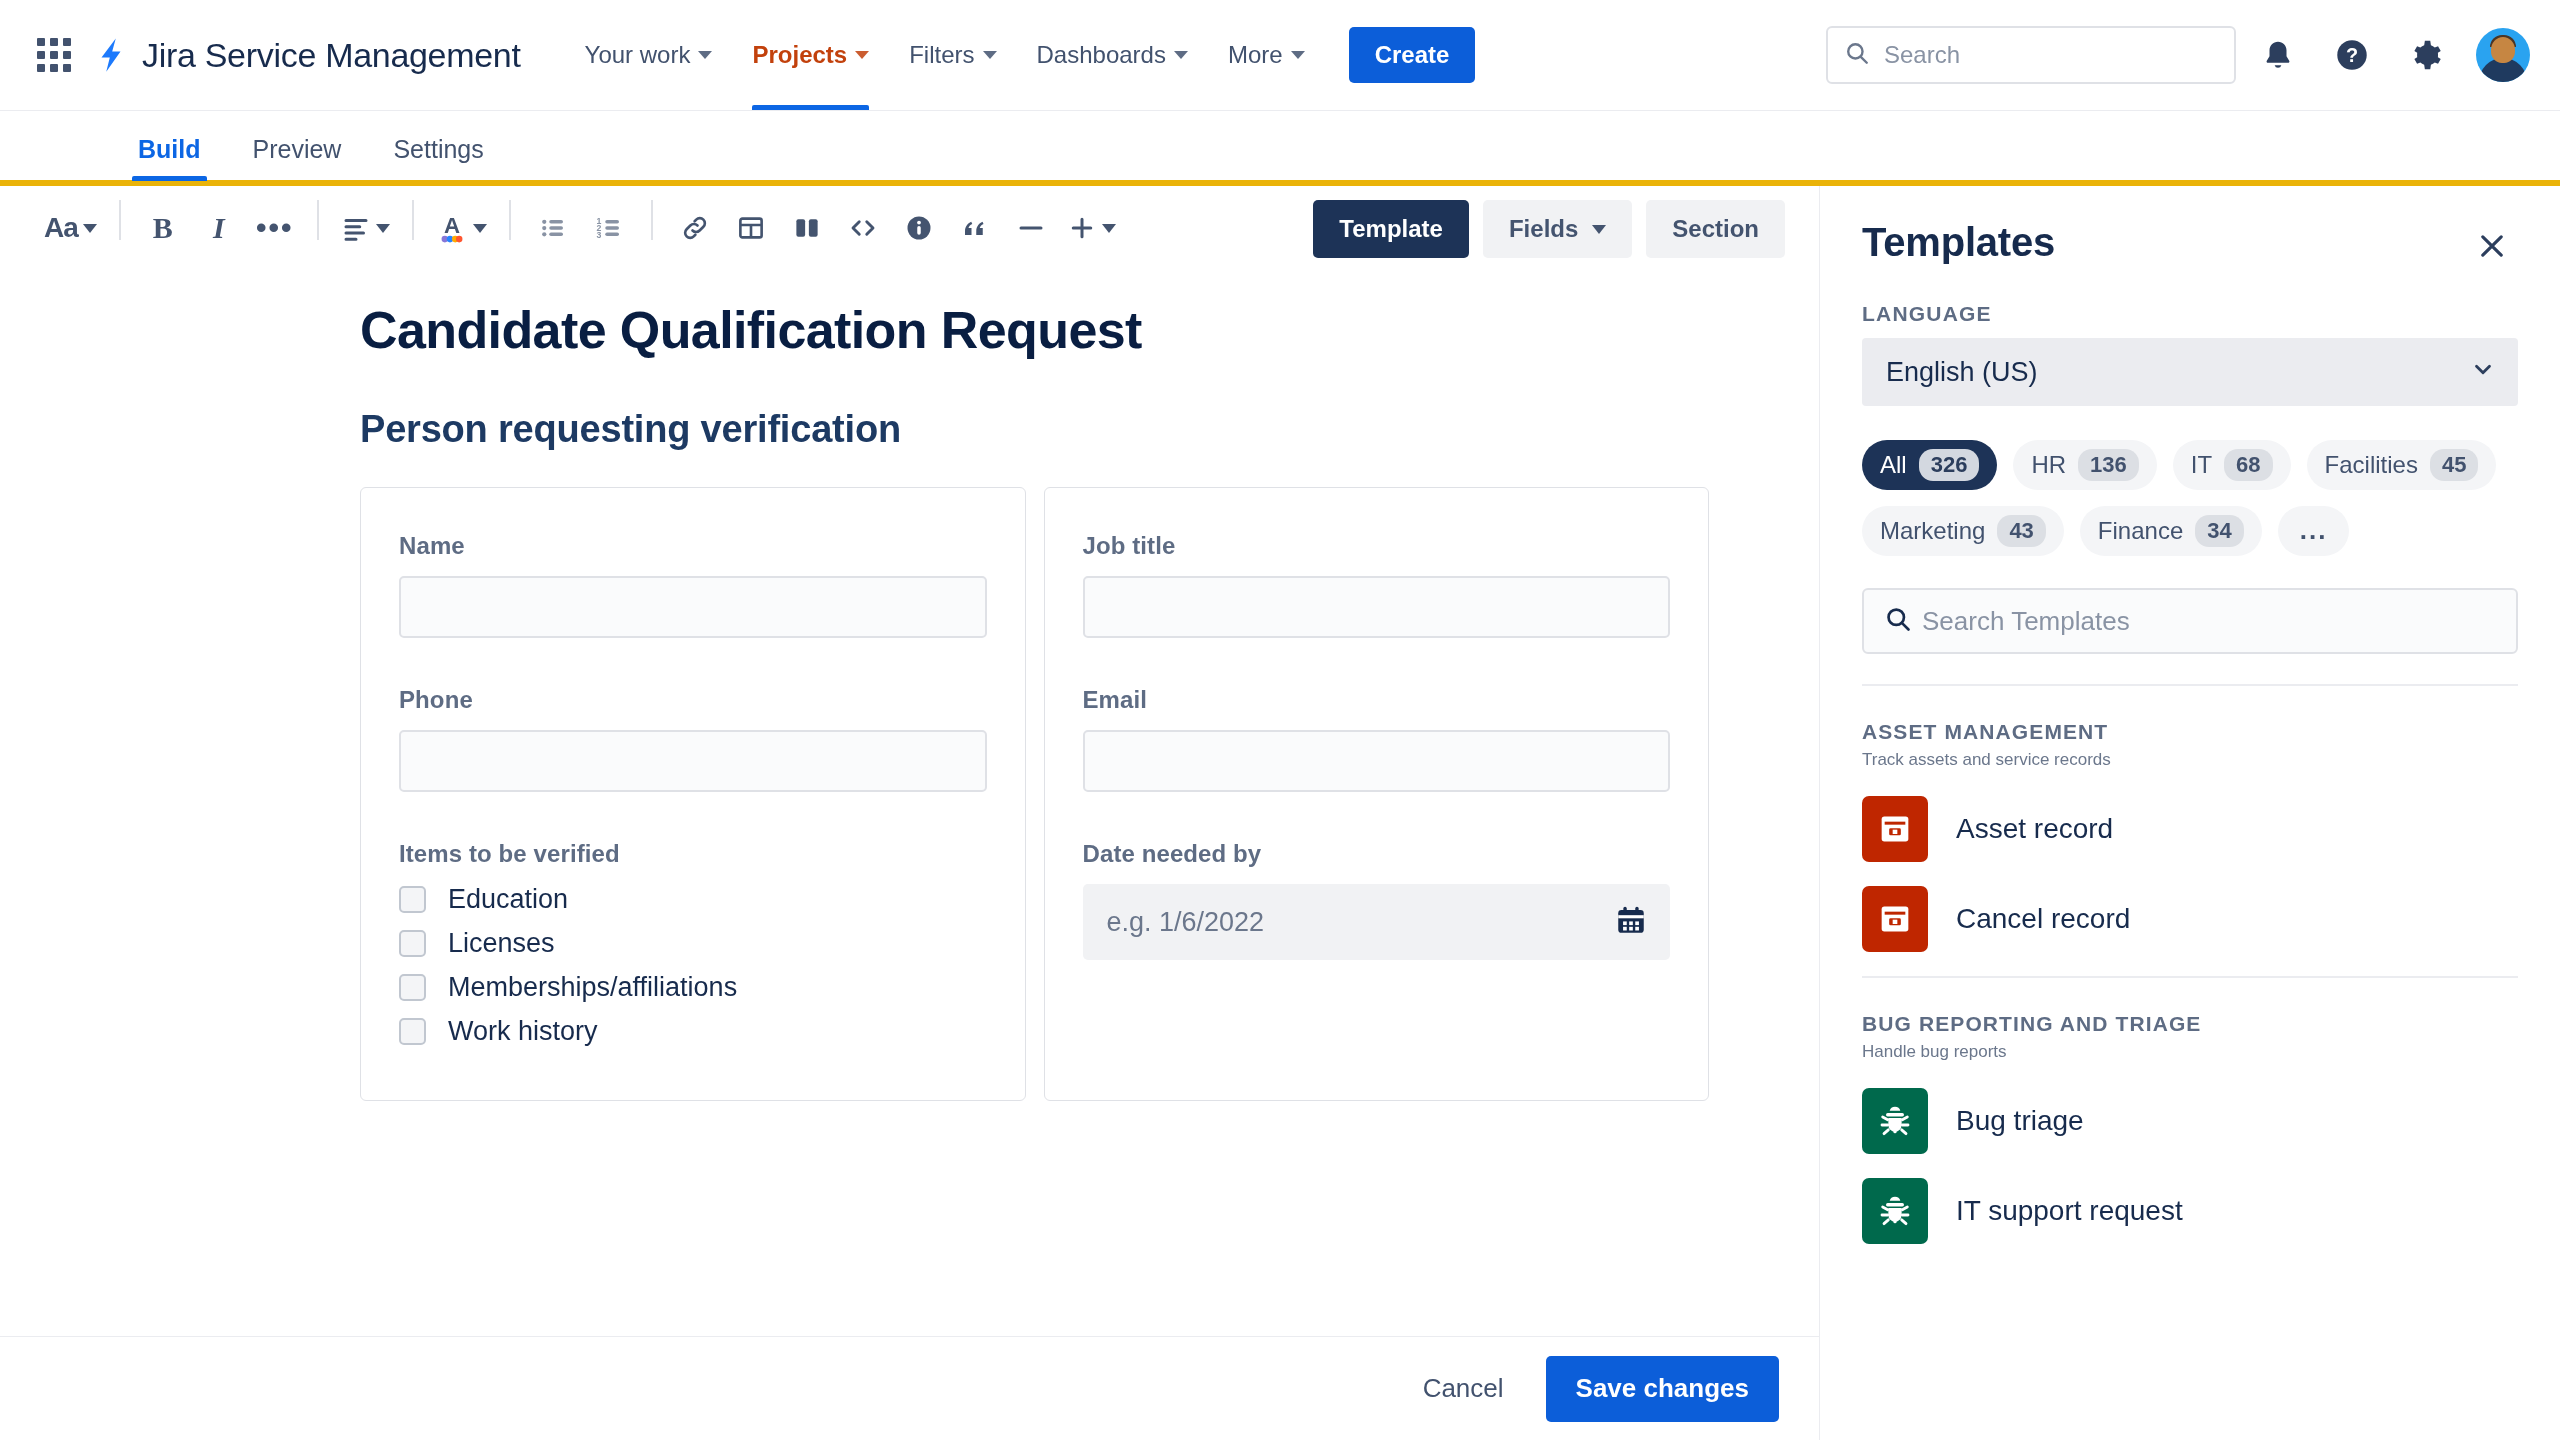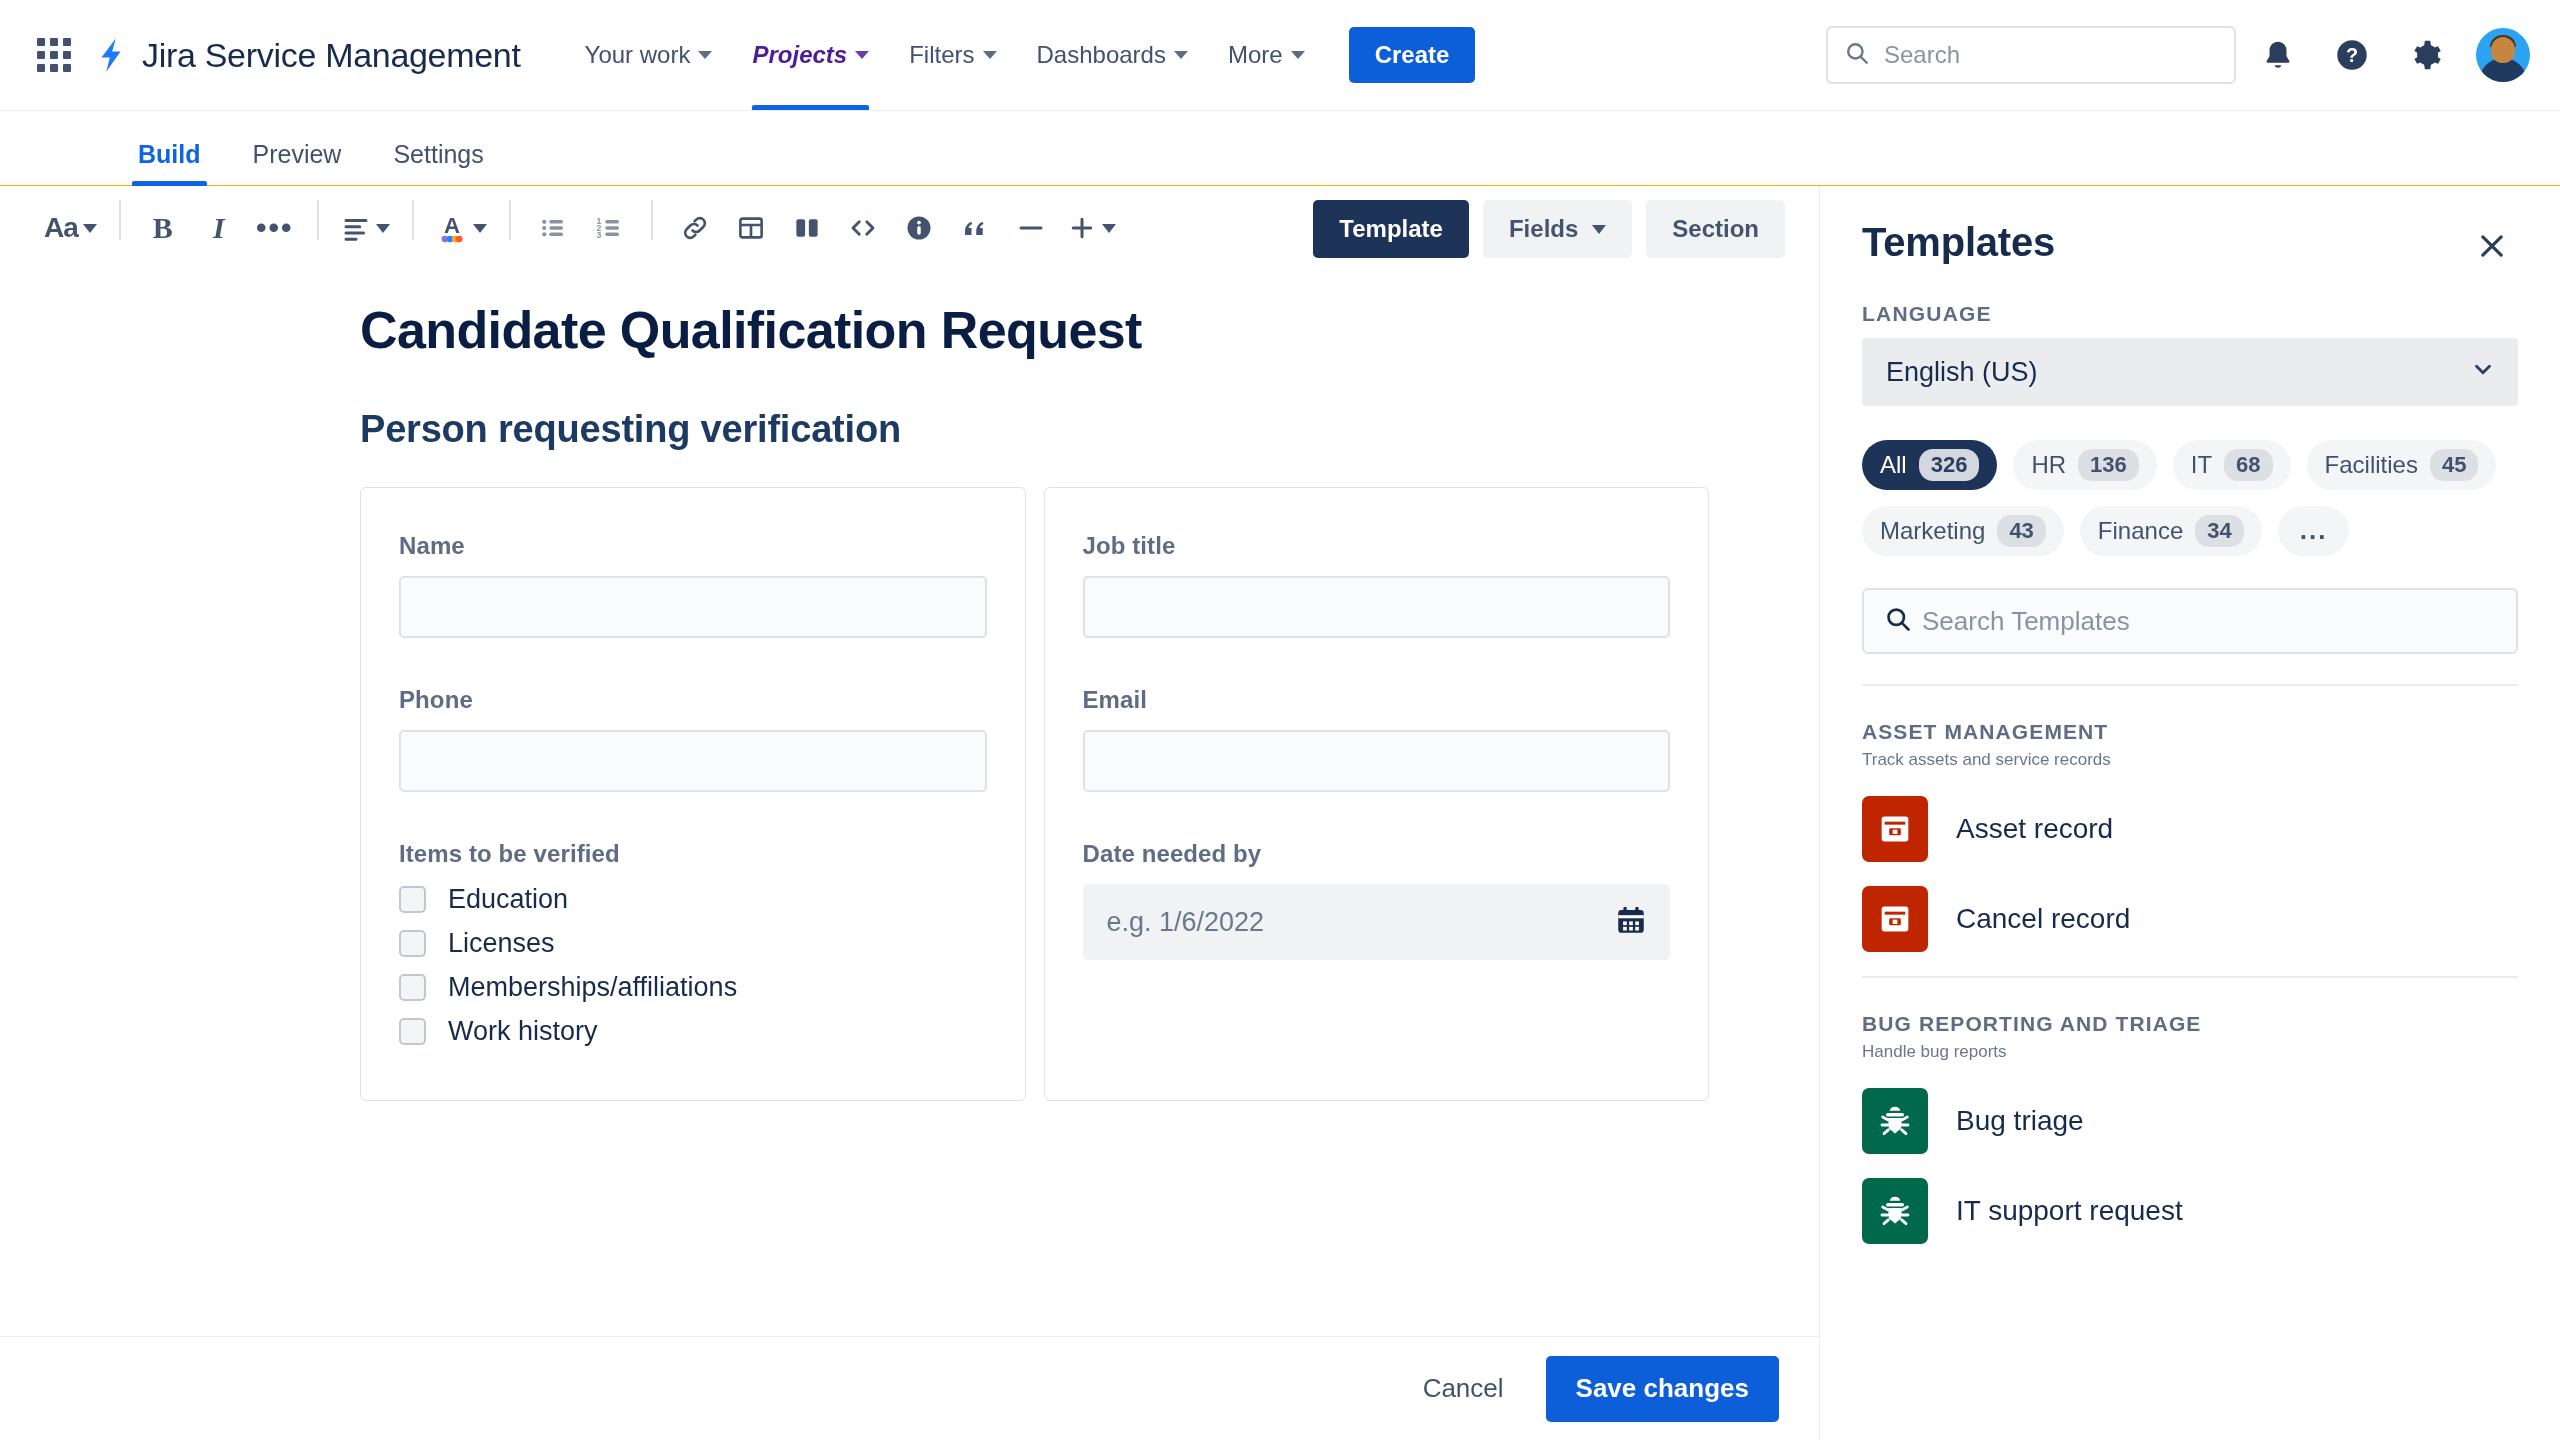--- a/index.html
+++ b/index.html
@@ -44,21 +44,21 @@
     letter-spacing: -0.3px; white-space: nowrap;
   }
   .navitems { display: flex; align-items: center; gap: 4px; height: 100%; flex: 0 0 auto; }
   .navitem {
     display: flex; align-items: center; gap: 8px;
     font-size: 24px; color: #42526e;
     padding: 0 18px; height: 100%;
     cursor: pointer; position: relative;
     white-space: nowrap;
   }
-  .navitem.active { color: #4c1d95; font-weight: 700; font-style: italic; }
+  .navitem.active { color: #c2410c; font-weight: 700; }
   .navitem.active::after {
     content: ""; position: absolute; left: 18px; right: 18px; bottom: 0;
     height: 5px; background: #0c66e4; border-radius: 2px 2px 0 0;
   }
   .chev {
     width: 0; height: 0; display: inline-block;
     border-left: 7px solid transparent;
     border-right: 7px solid transparent;
     border-top: 8px solid currentColor;
     opacity: .85;
@@ -94,21 +94,21 @@
   }
   .avatar .head { position:absolute; width:24px; height:26px; background:#c68642; border-radius:50% 50% 45% 45%; left:15px; top:9px; }
   .avatar .hair { position:absolute; width:26px; height:12px; background:#4a3526; border-radius:13px 13px 0 0; left:14px; top:7px; }
   .avatar .body { position:absolute; width:48px; height:24px; background:#1f3a5f; border-radius:24px 24px 0 0; left:3px; bottom:0; }
 
   
   .subtabs {
     height: 75px;
     display: flex; align-items: flex-end;
     padding: 0 0 0 132px;
-    border-bottom: 1px solid #eab308;
+    border-bottom: 6px solid #eab308;
     background: #fff;
   }
   .subtab {
     font-size: 25px; color: #42526e;
     padding: 0 6px 16px 6px; margin-right: 40px;
     cursor: pointer; position: relative; white-space: nowrap;
   }
   .subtab.active { color: #0c66e4; font-weight: 700; }
   .subtab.active::after {
     content: ""; position: absolute; left: 0; right: 0; bottom: -1px;

